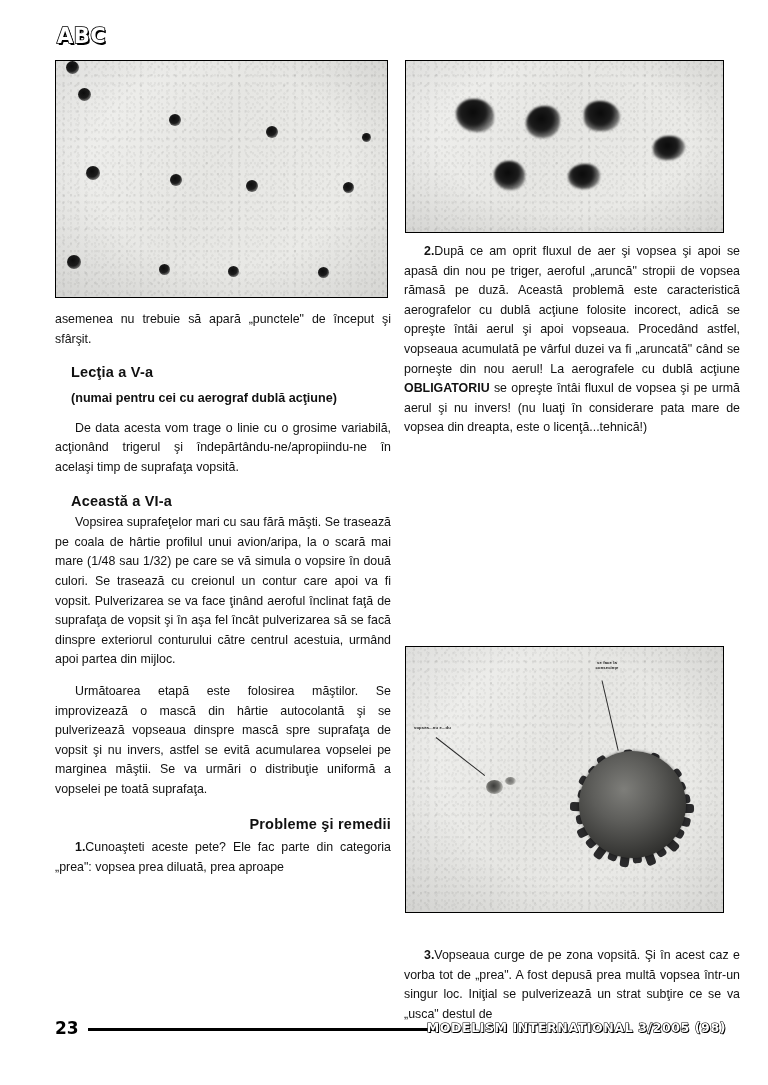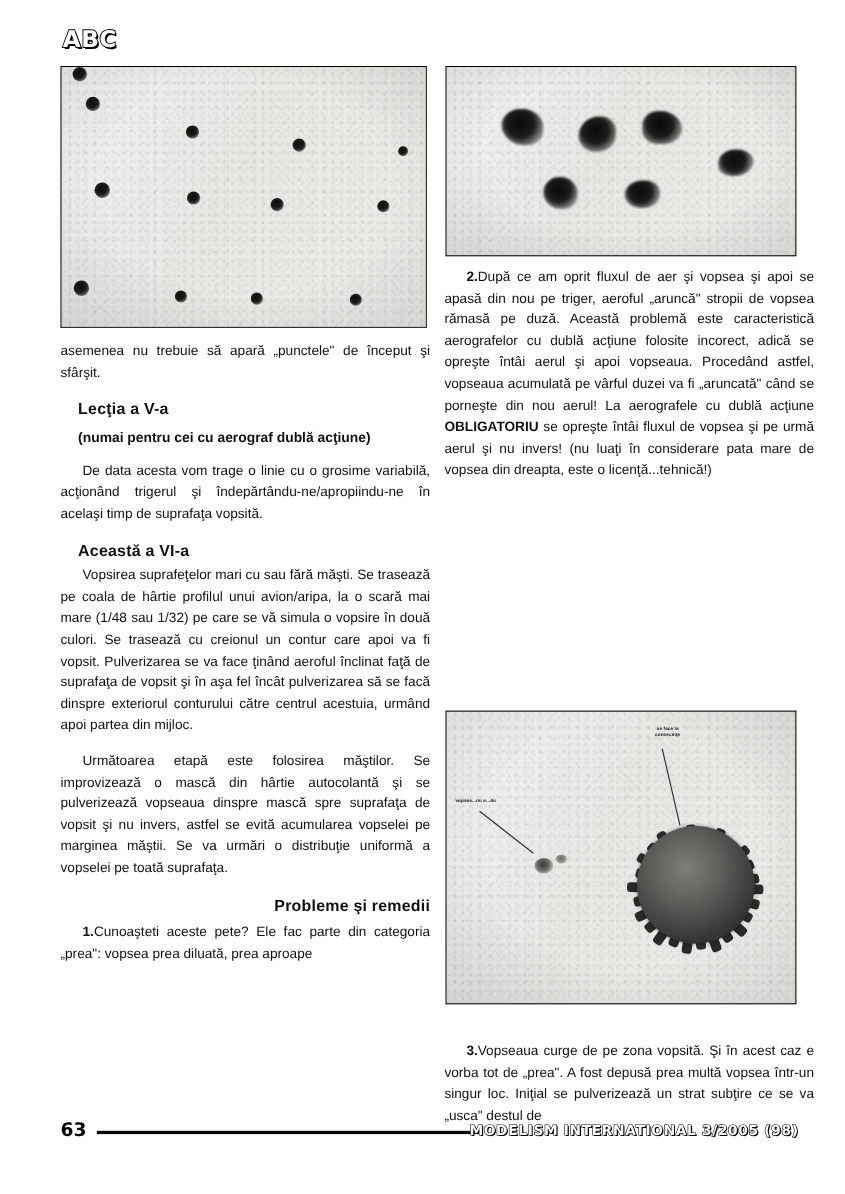--- a/index.html
+++ b/index.html
@@ -308,15 +308,15 @@
 
   <div class="star-core" style="left:173px; top:104px; width:107px; height:107px;"></div>
 
   <div class="vignette"></div>
 </div>
 
 <div class="col col-right" style="top:925px;margin-top:21px;">
   <p class="para"><span class="b">3.</span><span>Vopseaua curge de pe zona vopsită. Şi în acest caz e vorba tot de „prea". A fost depusă prea multă vopsea într-un singur loc. Iniţial se pulverizează un strat subţire ce se va „usca" destul de</span></p>
 </div>
 
-<div class="footer-pageno">63</div>
+<div class="footer-pageno">23</div>
 <div class="footer-rule"></div>
 <div class="footer-title">MODELISM INTERNATIONAL 3/2005 (98)</div>
 
 </body></html>

